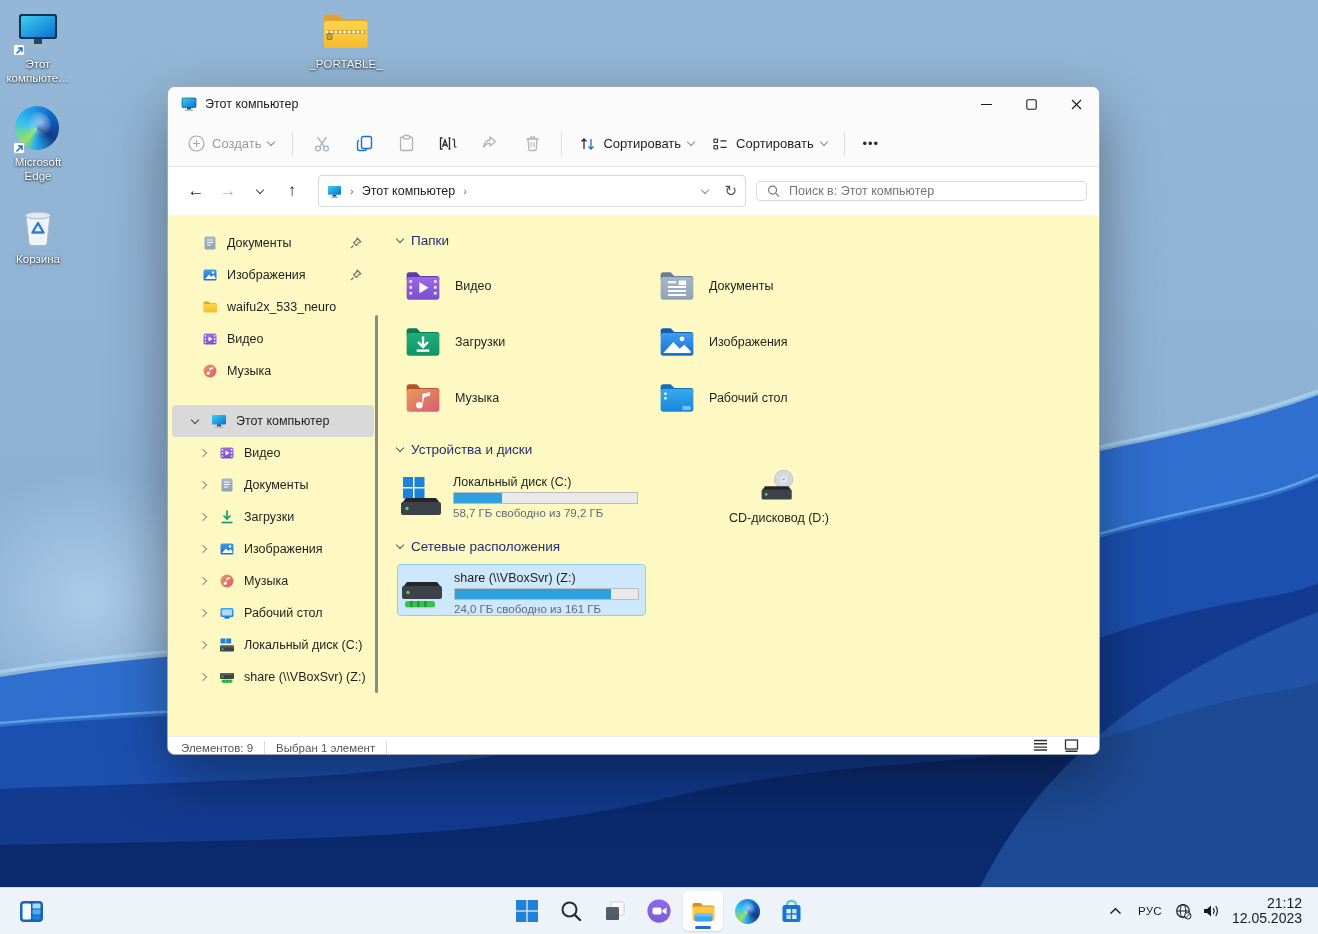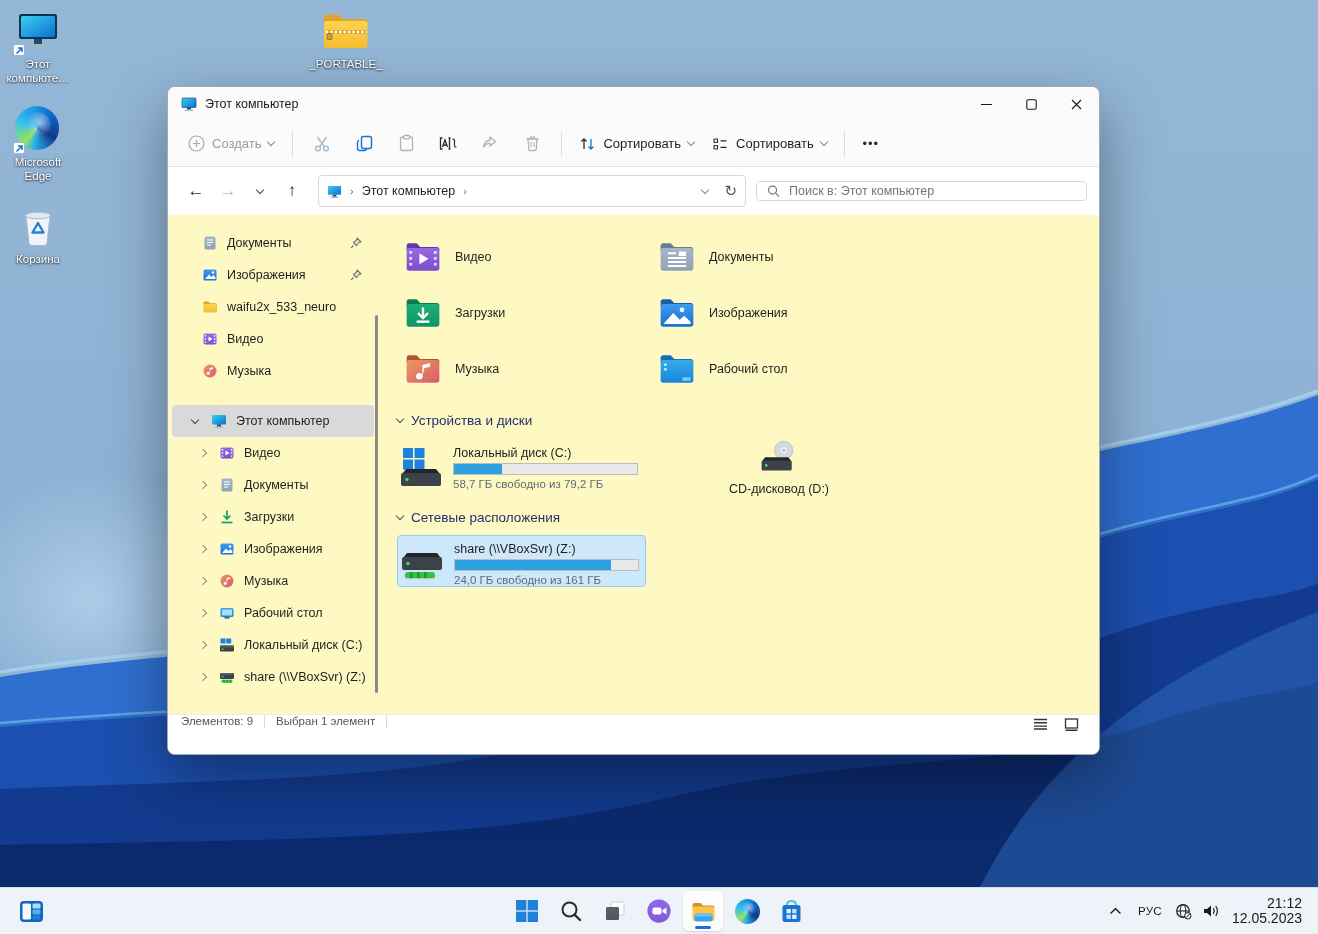--- a/index.html
+++ b/index.html
@@ -66,21 +66,21 @@
   .tile { display:flex; align-items:center; gap:12px; height:56px; padding-left:6px; border-radius:4px; font-size:12.5px; color:#1f1f1f; }
   .dtile { display:flex; align-items:flex-start; gap:10px; padding:6px 6px 0 2px; border-radius:4px; height:58px; }
   .dtile .info { display:flex; flex-direction:column; gap:3px; padding-top:2px; }
   .dtile .dname { font-size:12.5px; color:#1f1f1f; }
   .meter { width:185px; height:12px; background:#e9e9e9; border:1px solid #bcbcbc; }
   .meter-fill { height:100%; background:#2da0e0; }
   .dcap { font-size:11.5px; color:#5f6b76; }
   .dtile.selected { background:#cde8fb; border:1px solid #90cdf4; height:52px; width:249px; padding-top:4px; }
   .cdtile { display:flex; align-items:center; gap:10px; height:58px; font-size:12.5px; color:#1f1f1f; padding-left:2px;flex-direction:column; }
 
-  .statusbar { height:40px; border-top:1px solid #ececec; display:flex; align-items:flex-start; font-size:11.5px; color:#555; padding:0 13px; flex:0 0 auto; background:#fff; }
+  .statusbar { height:18px; border-top:1px solid #ececec; display:flex; align-items:flex-end; font-size:11.5px; color:#555; padding:0 13px; flex:0 0 auto; background:#fff; }
   .ssep { width:1px; height:13px; background:#d8d8d8; margin:0 11px; }
   .viewtoggles { margin-left:auto; display:flex; gap:9px; margin-right:4px; }
   .vtbtn { width:22px; height:18px; display:flex; align-items:center; justify-content:center; }
 
   
   .taskbar { position:absolute; left:0; bottom:0; width:1318px; height:47px;
     background:rgba(242,246,252,.96); border-top:1px solid #d9dee6; display:flex; align-items:center; }
   .tb-center { position:absolute; left:50%; transform:translateX(-50%); display:flex; gap:4px; align-items:center; }
   .tbtn { width:40px; height:40px; border-radius:6px; display:flex; align-items:center; justify-content:center; position:relative; }
   .tbtn.active { background:#fdfdfd; box-shadow:0 1px 2px rgba(0,0,0,.12); }
@@ -503,20 +503,24 @@
             <rect x="4.5" y="10.8" width="1.2" height="3" fill="#23963a"></rect>
               <rect x="7.5" y="10.8" width="1.2" height="3" fill="#23963a"></rect>
               <rect x="10.5" y="10.8" width="1.2" height="3" fill="#23963a"></rect>
           </svg>
           <span>share (\\VBoxSvr) (Z:)</span>
         </div>
         <div class="sb-scroll"></div>
       </div>
 
       <div class="main">
+        <div class="ghead">
+          <span class="chev"></span>
+          <span>Папки</span>
+        </div>
         <div class="grid2">
           <div class="tile">
             <svg width="40" height="40" viewBox="0 0 44 44">
               <path d="M4 10 q0-3 3-3 h8 l4 4 h18 q3 0 3 3 v1 H4 Z" fill="#5e3aa8"></path>
               <rect x="4" y="12" width="36" height="25" rx="3" fill="url(#gvid)"></rect>
               <rect x="7" y="15.5" width="3" height="3" fill="#fff" opacity=".8"></rect>
                 <rect x="7" y="22" width="3" height="3" fill="#fff" opacity=".8"></rect>
                 <rect x="7" y="28.5" width="3" height="3" fill="#fff" opacity=".8"></rect>
               <rect x="34" y="15.5" width="3" height="3" fill="#fff" opacity=".8"></rect>
                 <rect x="34" y="22" width="3" height="3" fill="#fff" opacity=".8"></rect>

